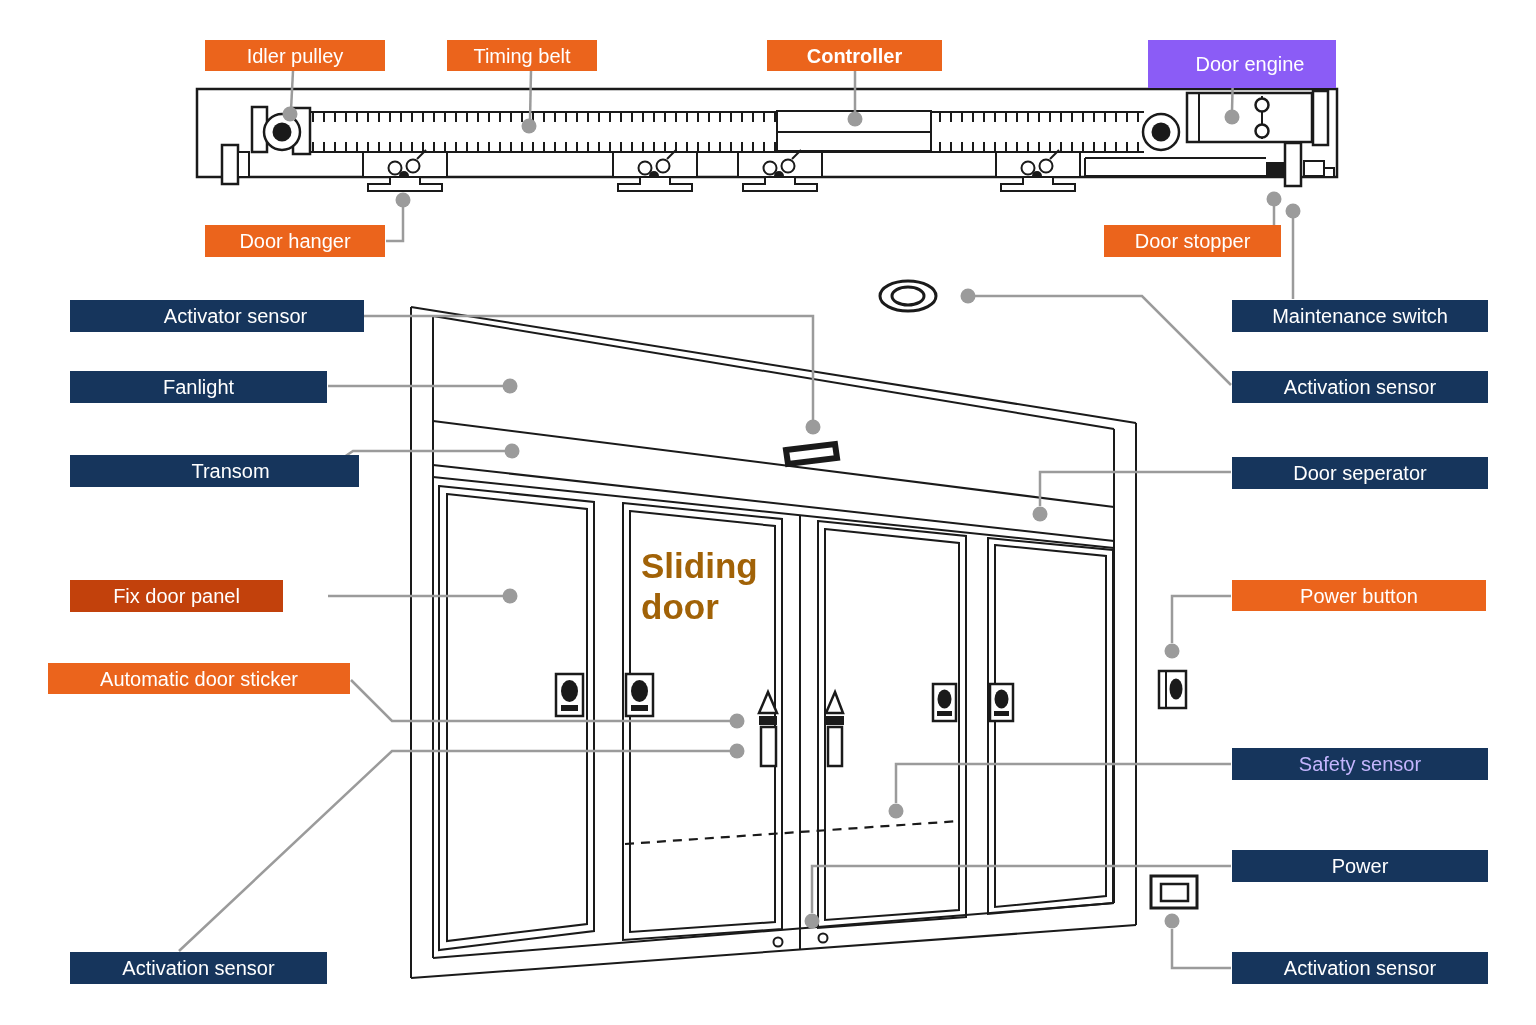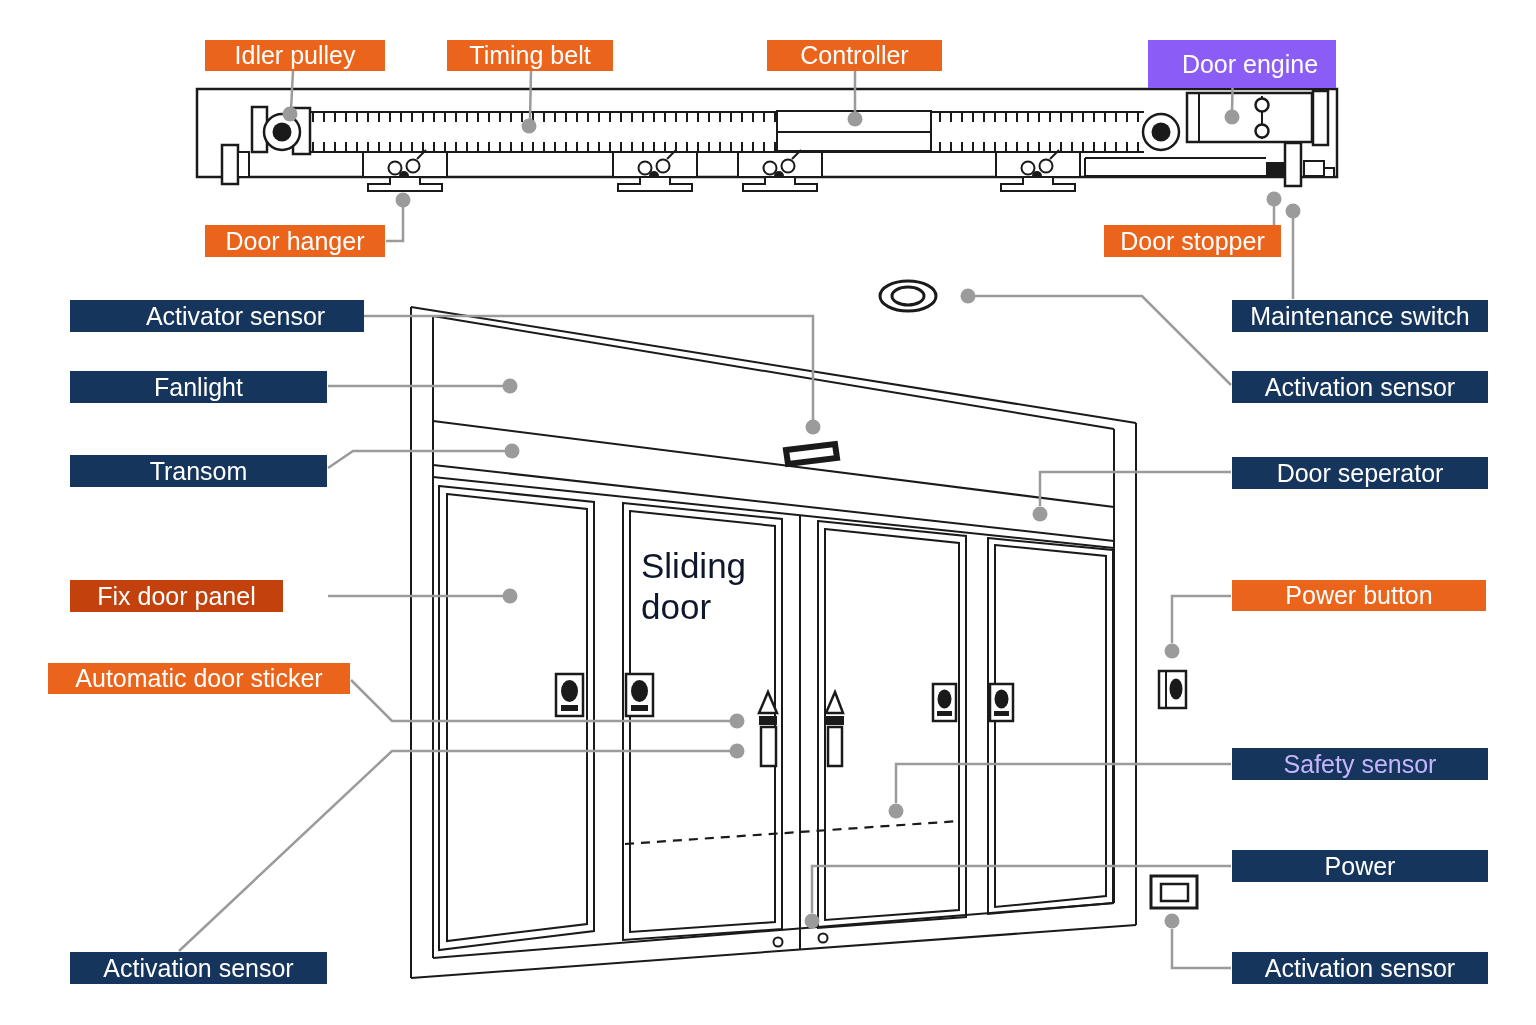--- a/index.html
+++ b/index.html
@@ -3,25 +3,25 @@
 <meta charset="utf-8">
 <style>
   html,body{margin:0;padding:0;background:#ffffff;}
   #stage{
     position:relative;width:1536px;height:1025px;background:#ffffff;overflow:hidden;
     font-family:"Liberation Sans", sans-serif;
   }
   #diagram-svg{position:absolute;left:0;top:0;}
   .label{
     position:absolute;display:flex;align-items:center;justify-content:center;
-    color:#fff;font-size:25px;line-height:1;white-space:nowrap;
+    color:#fff;font-size:20px;line-height:1;white-space:nowrap;
   }
   #sliding-door-text{
     position:absolute;left:641px;top:545px;width:150px;
-    font-size:35px;font-weight:normal;line-height:1.18;color:#0f172a;
+    font-size:35px;font-weight:bold;line-height:1.18;color:#a16207;
   }
 </style>
 </head>
 <body>
 
 <div id="stage">
 
 <svg id="diagram-svg" width="1536" height="1025" viewBox="0 0 1536 1025">
 
   <g stroke="#1a1a1a" fill="none" stroke-width="2">
@@ -265,30 +265,30 @@
 
     <polyline points="1172,929 1172,968 1231,968" fill="none"></polyline>
         <circle cx="1172" cy="921" r="7.5" stroke="none"></circle>
   </g>
 </svg>
 
   <div id="sliding-door-text">Sliding door</div>
 
   <div id="labels-layer">
       <div class="label" style="left: 205px; top: 40px; width: 180px; height: 31px; background: rgb(235, 100, 28); color: rgb(255, 255, 255);">Idler pulley</div>
-      <div class="label" style="left: 447px; top: 40px; width: 166px; height: 31px; background: rgb(235, 100, 28); color: rgb(255, 255, 255); text-align: center;">Timing belt</div>
-      <div class="label" style="left: 767px; top: 40px; width: 175px; height: 31px; background: rgb(235, 100, 28); color: rgb(255, 255, 255);">Controller</div>
+      <div class="label" style="left: 447px; top: 40px; width: 150px; height: 31px; background: rgb(235, 100, 28); color: rgb(255, 255, 255); text-align: center;">Timing belt</div>
+      <div class="label" style="left: 767px; top: 40px; width: 175px; height: 31px; background: rgb(235, 100, 28); color: rgb(255, 255, 255); font-weight: bold;">Controller</div>
       <div class="label" style="left: 1148px; top: 40px; width: 172px; height: 48px; background: #8b5cf6; color: rgb(255, 255, 255); padding-left: 16px;">Door engine</div>
       <div class="label" style="left: 205px; top: 225px; width: 180px; height: 32px; background: rgb(235, 100, 28); color: rgb(255, 255, 255);">Door hanger</div>
       <div class="label" style="left: 1080px; top: 225px; width: 177px; height: 32px; background: rgb(235, 100, 28); color: rgb(255, 255, 255); margin-left: 24px;">Door stopper</div>
       <div class="label" style="left: 1232px; top: 300px; width: 256px; height: 32px; background: rgb(22, 53, 92); color: rgb(255, 255, 255);">Maintenance switch</div>
       <div class="label" style="left: 70px; top: 300px; width: 257px; height: 32px; background: rgb(22, 53, 92); color: rgb(255, 255, 255); padding-left: 37px;">Activator sensor</div>
       <div class="label" style="left: 1232px; top: 371px; width: 256px; height: 32px; background: rgb(22, 53, 92); color: rgb(255, 255, 255);">Activation sensor</div>
       <div class="label" style="left: 70px; top: 371px; width: 257px; height: 32px; background: rgb(22, 53, 92); color: rgb(255, 255, 255);">Fanlight</div>
-      <div class="label" style="left: 70px; top: 455px; width: 257px; height: 32px; background: rgb(22, 53, 92); color: rgb(255, 255, 255);">Transom</div>
+      <div class="label" style="left: 70px; top: 455px; width: 257px; height: 32px; background: rgb(22, 53, 92); color: rgb(255, 255, 255); padding-left: 32px;">Transom</div>
       <div class="label" style="left: 1232px; top: 457px; width: 256px; height: 32px; background: rgb(22, 53, 92); color: rgb(255, 255, 255); text-align: center;">Door seperator</div>
       <div class="label" style="left: 70px; top: 580px; width: 213px; height: 32px; background: #c2410c; color: rgb(255, 255, 255);">Fix door panel</div>
       <div class="label" style="left: 1232px; top: 580px; width: 254px; height: 31px; background: rgb(235, 100, 28); color: rgb(255, 255, 255);">Power button</div>
       <div class="label" style="left: 48px; top: 663px; width: 302px; height: 31px; background: rgb(235, 100, 28); color: rgb(255, 255, 255);">Automatic door sticker</div>
       <div class="label" style="left: 1232px; top: 748px; width: 256px; height: 32px; background: rgb(22, 53, 92); color: #c4b5fd;">Safety sensor</div>
       <div class="label" style="left: 1232px; top: 850px; width: 256px; height: 32px; background: rgb(22, 53, 92); color: rgb(255, 255, 255);">Power</div>
       <div class="label" style="left: 70px; top: 952px; width: 257px; height: 32px; background: rgb(22, 53, 92); color: rgb(255, 255, 255);">Activation sensor</div>
       <div class="label" style="left: 1232px; top: 952px; width: 256px; height: 32px; background: rgb(22, 53, 92); color: rgb(255, 255, 255);">Activation sensor</div>
     </div>
 </div>

